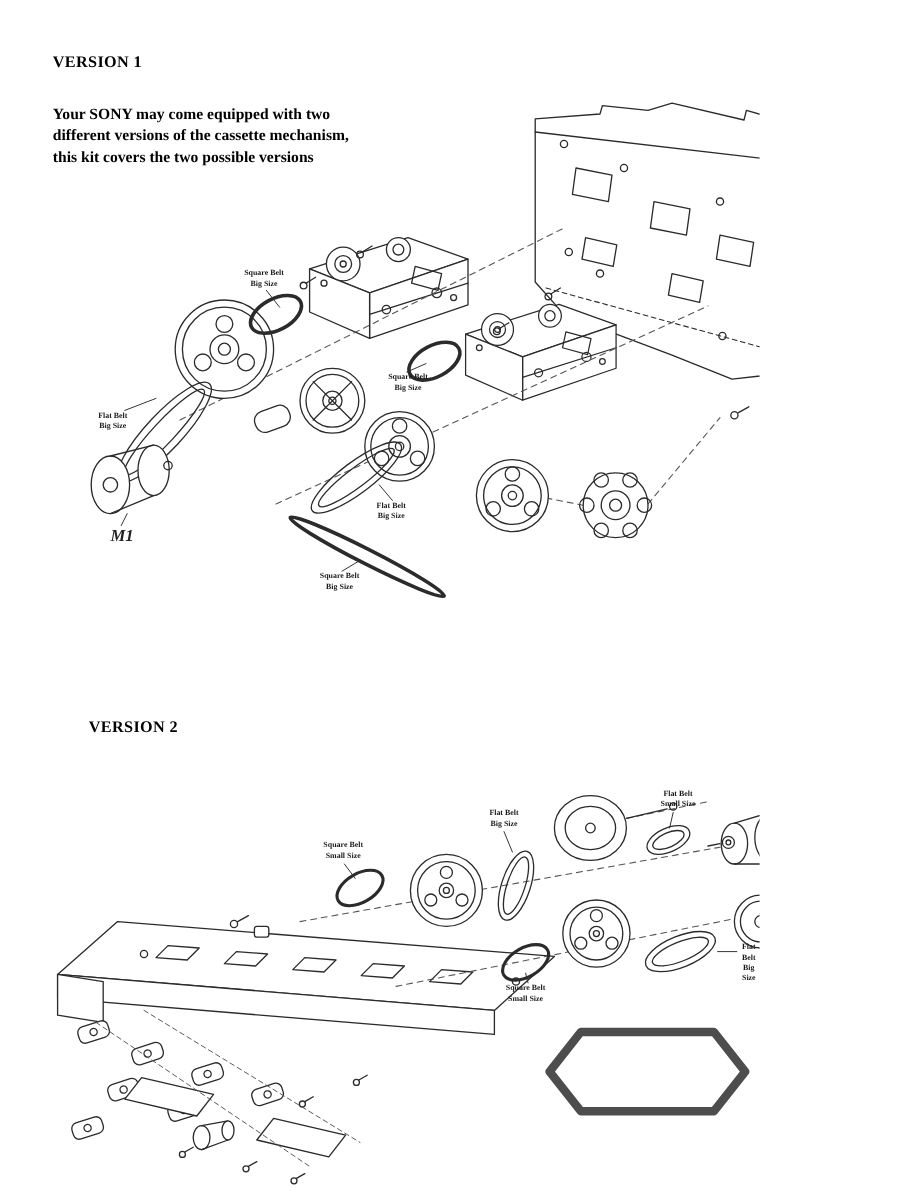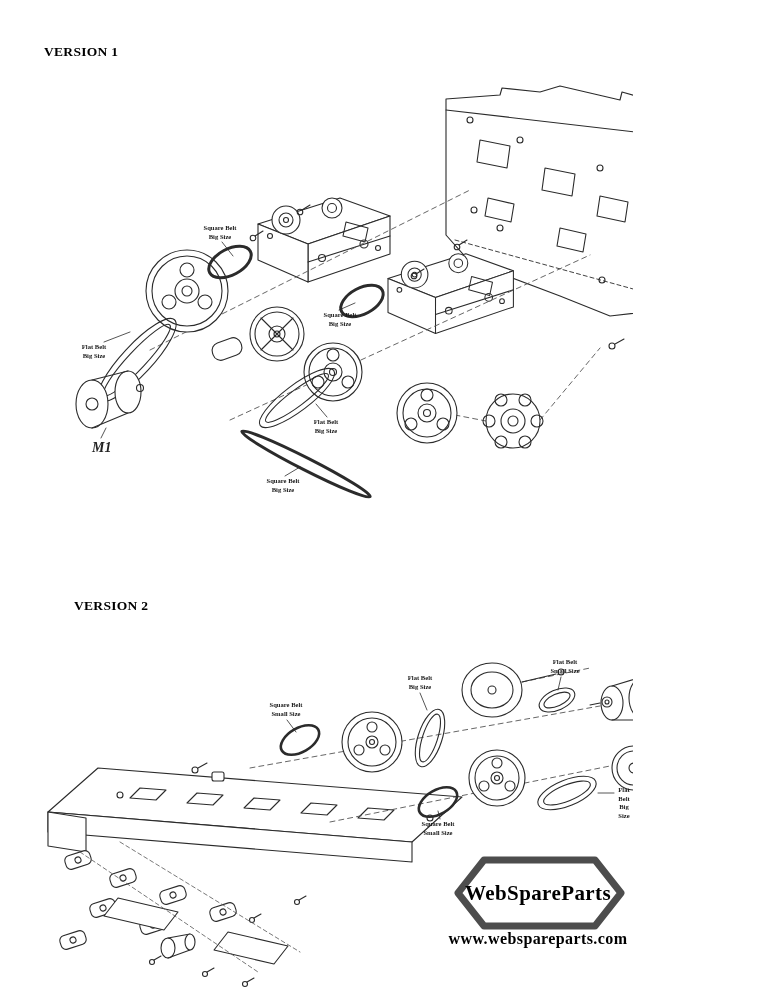--- a/index.html
+++ b/index.html
@@ -344,20 +344,21 @@
         <path d="M561,677 L558,690"></path>
         <path d="M440,819 L438,811"></path>
         <path d="M614,793 L598,793"></path>
       </g>
     </g>
 
     <path d="M484,860 L595,860 L621,893 L595,926 L484,926 L458,893 Z" stroke="#4d4d4d" stroke-width="7" fill="#fff"></path>
   </svg>
 
   <div id="v1-heading" class="heading">VERSION 1</div>
+  <div class="intro">Your SONY may come equipped with two different versions of the cassette mechanism, this kit covers the two possible versions</div>
 
   <div class="lbl" style="left:220px; top:224px;">Square Belt
 Big Size</div>
   <div class="lbl" style="left:94px; top:343px;">Flat Belt
 Big Size</div>
   <div class="lbl" style="left:340px; top:311px;">Square Belt
 Big Size</div>
   <div class="lbl" style="left:326px; top:418px;">Flat Belt
 Big Size</div>
   <div class="lbl" style="left:283px; top:477px;">Square Belt
@@ -370,16 +371,14 @@
 Small Size</div>
   <div class="lbl" style="left:420px; top:674px;">Flat Belt
 Big Size</div>
   <div class="lbl" style="left:565px; top:658px;">Flat Belt
 Small Size</div>
   <div class="lbl" style="left:438px; top:820px;">Square Belt
 Small Size</div>
   <div class="lbl" style="left:624px; top:786px;">Flat Belt
 Big Size</div>
 
-  <div class="brand">WebSpareParts</div>
-  <div class="site-url">www.webspareparts.com</div>
 
 </div>
 
 </body></html>

